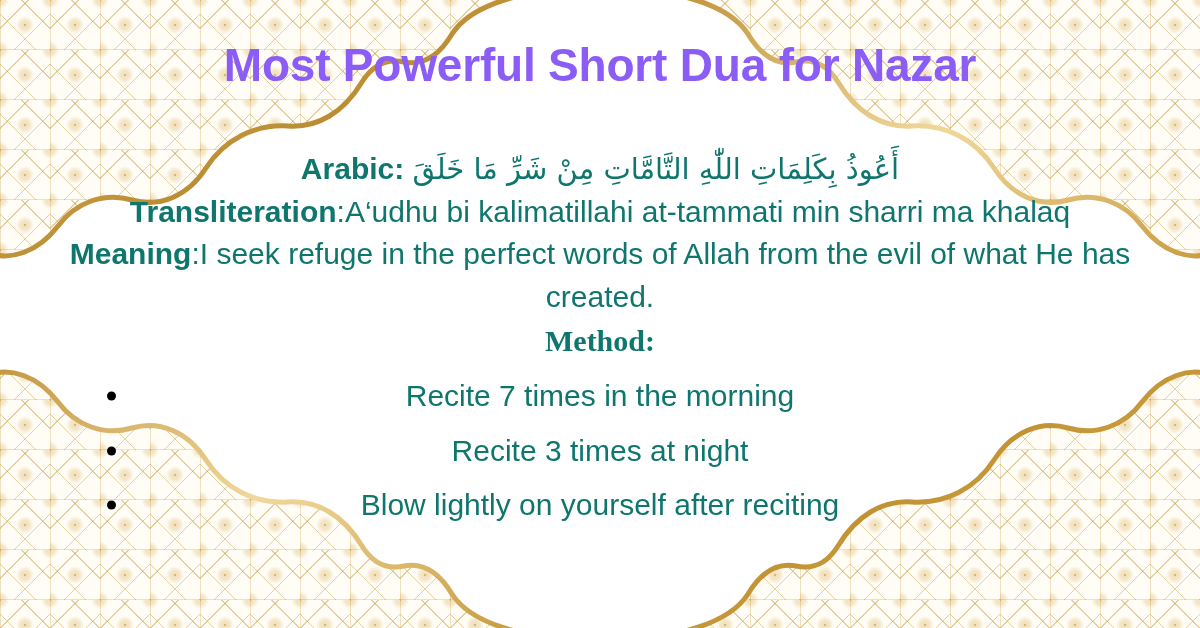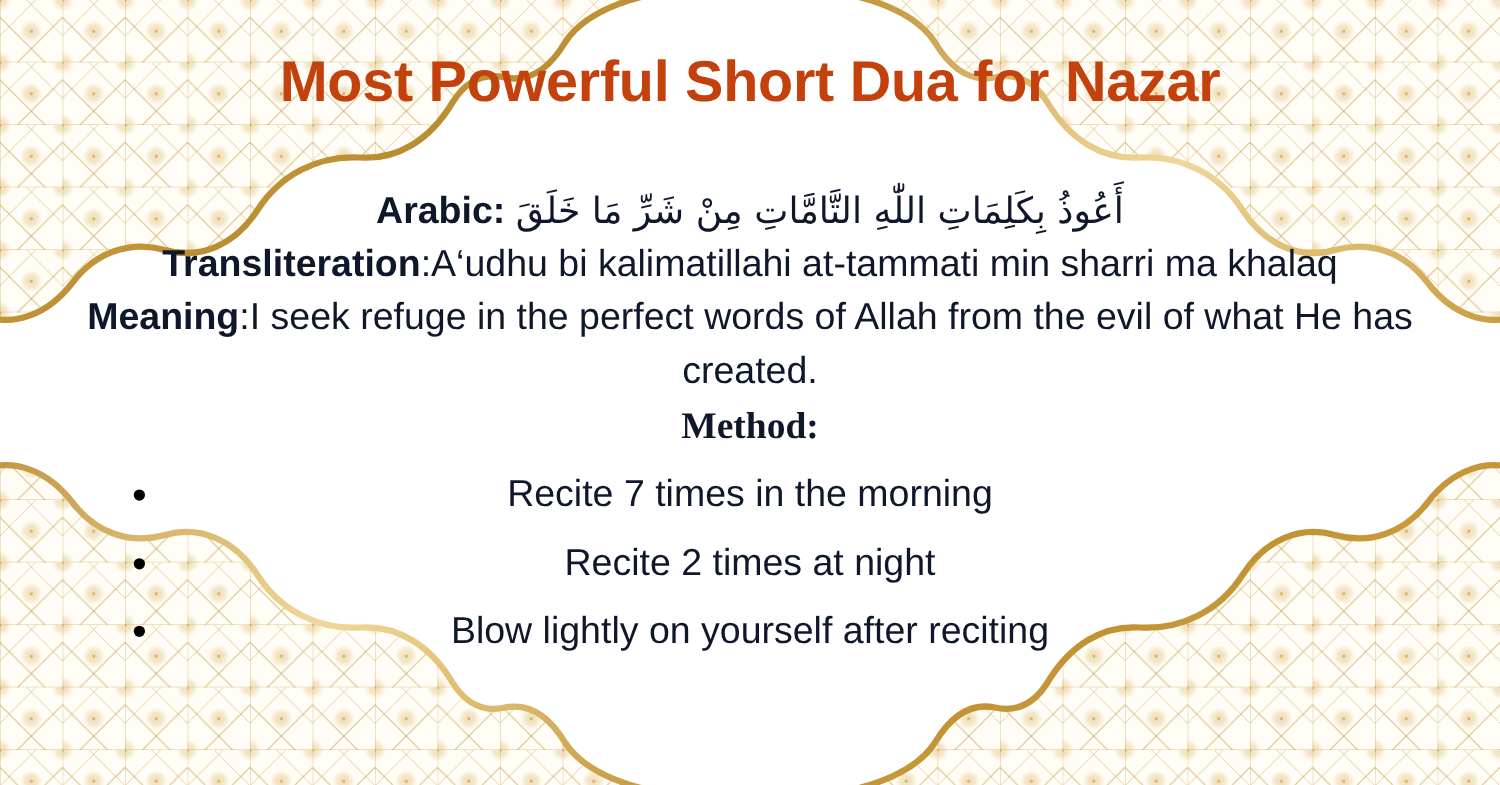--- a/index.html
+++ b/index.html
@@ -51,29 +51,29 @@
   #content{
     position:absolute;
     left:0;top:0;width:1200px;height:628px;
     text-align:center;
   }
   #title{
     position:absolute;
     left:0;right:0;top:40px;
     font-size:46px;
     font-weight:bold;
-    color:#c2410c;
+    color:#8b5cf6;
     letter-spacing:-0.2px;
     line-height:1.1;
   }
   #body{
     position:absolute;
     left:58px;right:58px;top:148px;
     font-size:30px;
-    color:#0f172a;
+    color:#0f766e;
     line-height:1.42;
   }
   .line{ margin:0; }
   .lbl{ font-weight:bold; }
   .ar{
     font-family:"DejaVu Sans","Liberation Sans",sans-serif;
     direction:rtl;
     unicode-bidi:isolate;
     font-size:29px;
   }
@@ -170,21 +170,21 @@
 
       <p class="line" id="method"><span>Method</span><span>:</span></p>
 
       <ul id="steps">
         <li>
           <span class="bullet"></span>
           <span>Recite 7 times in the morning</span>
         </li>
         <li>
           <span class="bullet"></span>
-          <span>Recite 2 times at night</span>
+          <span>Recite 3 times at night</span>
         </li>
         <li>
           <span class="bullet"></span>
           <span>Blow lightly on yourself after reciting</span>
         </li>
       </ul>
 
     </div>
   </div>
 </div>

